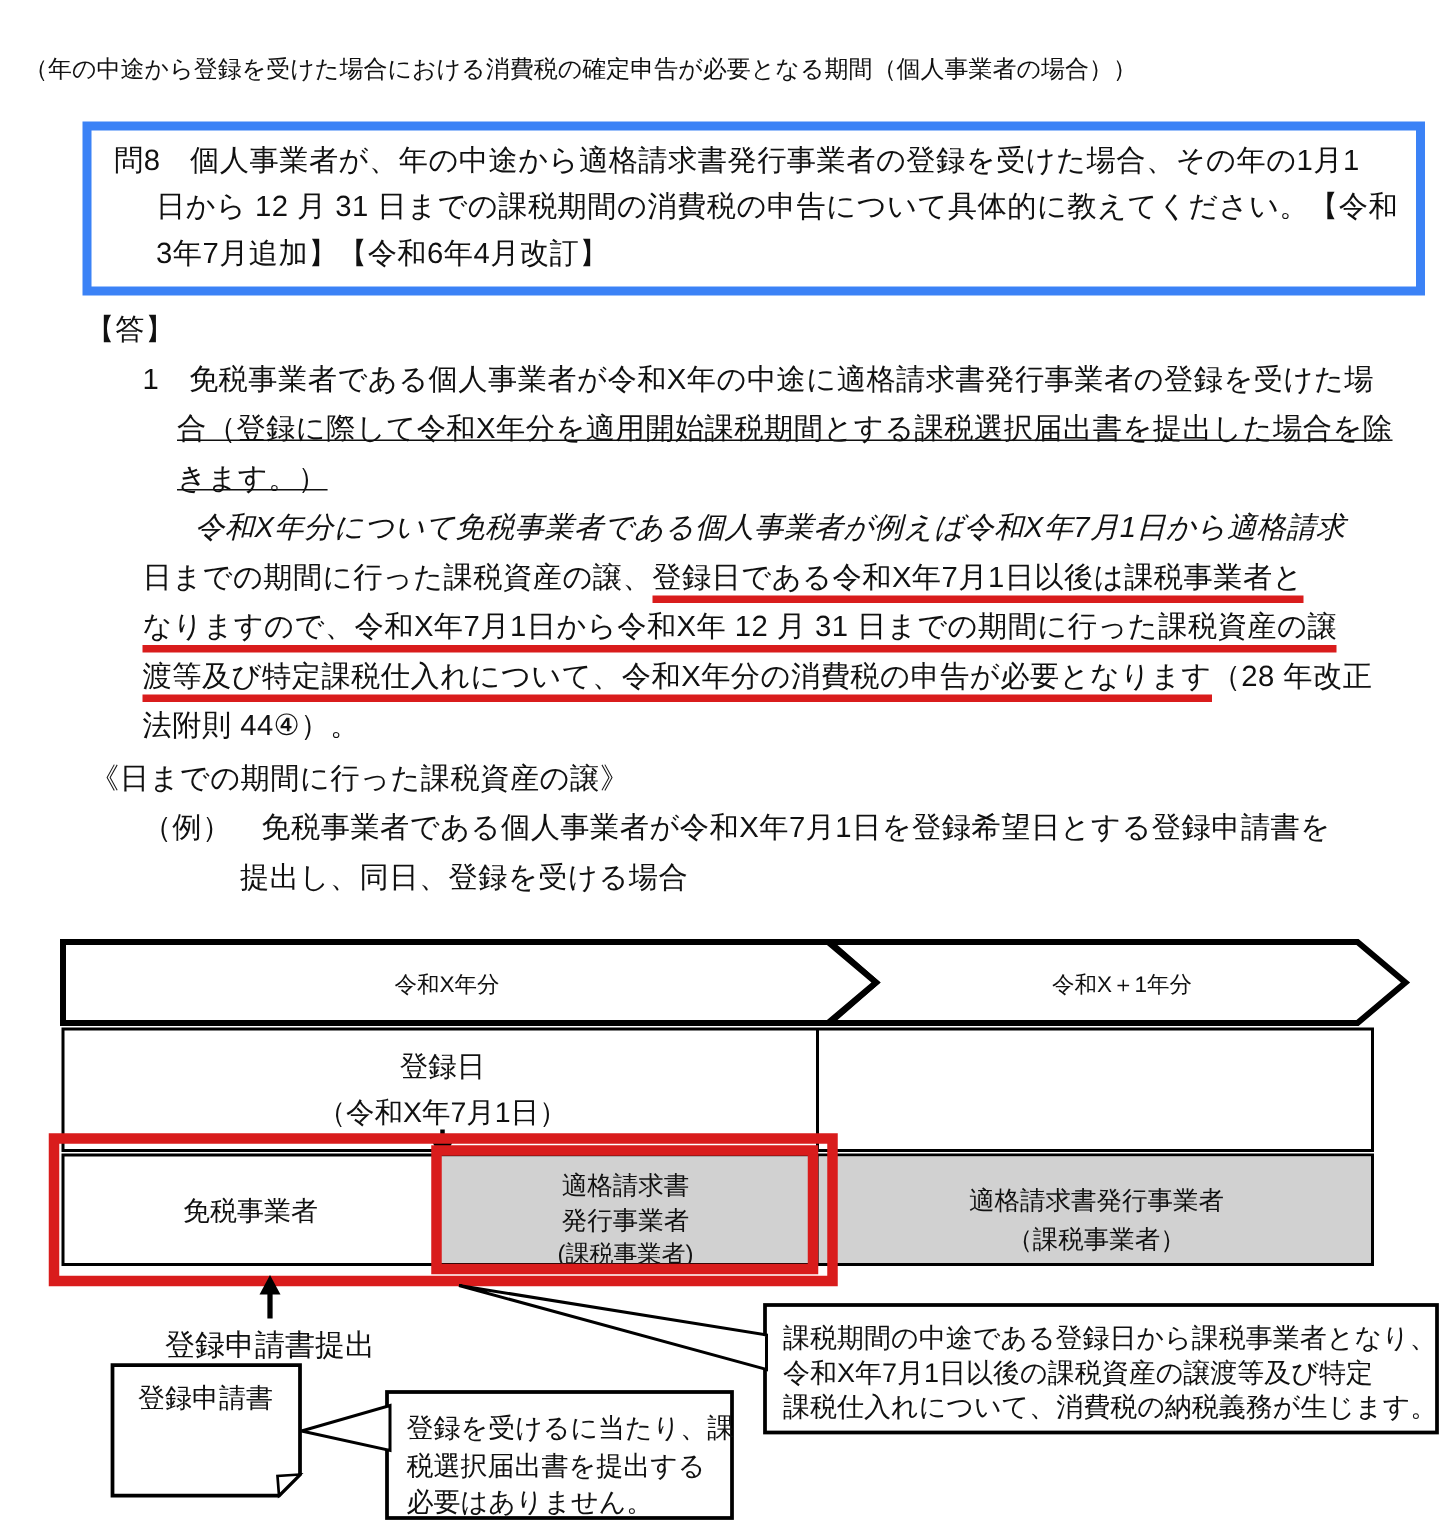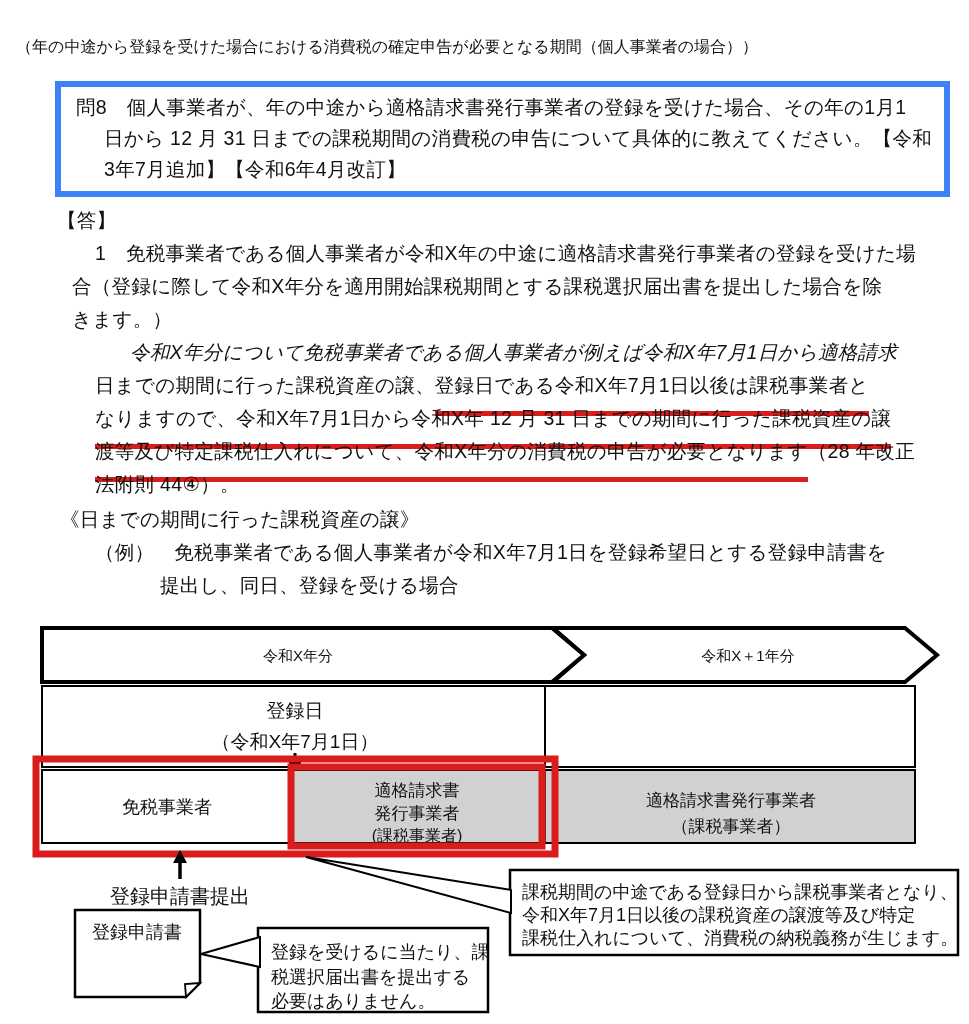--- a/index.html
+++ b/index.html
@@ -15,26 +15,26 @@
   .top-note{margin:32px 8px 0 16px;font-size:16px;line-height:30px;white-space:nowrap;}
   .question-box{
     margin:19px 19px 0 55px;
     border:6px solid #3b82f6;
     padding:5px 10px 6px 15px;
   }
   .question-box .line{line-height:31px;}
   .q-cont{padding-left:28px;}
   .answer-label{margin:7px 0 0 57px;}
   .p1-first{margin-left:95px;}
-  .p1-cont{margin-left:72px;}
+  .p1-cont{margin-left:118px;text-decoration:underline;}
   .p2-first{margin-left:130px;font-style:italic;}
   .p2-cont{margin-left:95px;}
   .redline{
     border-bottom:5px solid #d91c1c;
-    padding-bottom:15px;
+    padding-bottom:1px;
   }
   .section-heading{margin-left:60px;margin-top:2px;}
   .ex-first{margin-left:95px;}
   .ex-cont{margin-left:160px;}
   .diagram{position:relative;margin-top:13px;width:969px;height:412px;}
   svg{display:block;}
   svg text{font-family:"Liberation Sans","DejaVu Sans",sans-serif;fill:#111;}
 </style>
 </head>
 <body>

